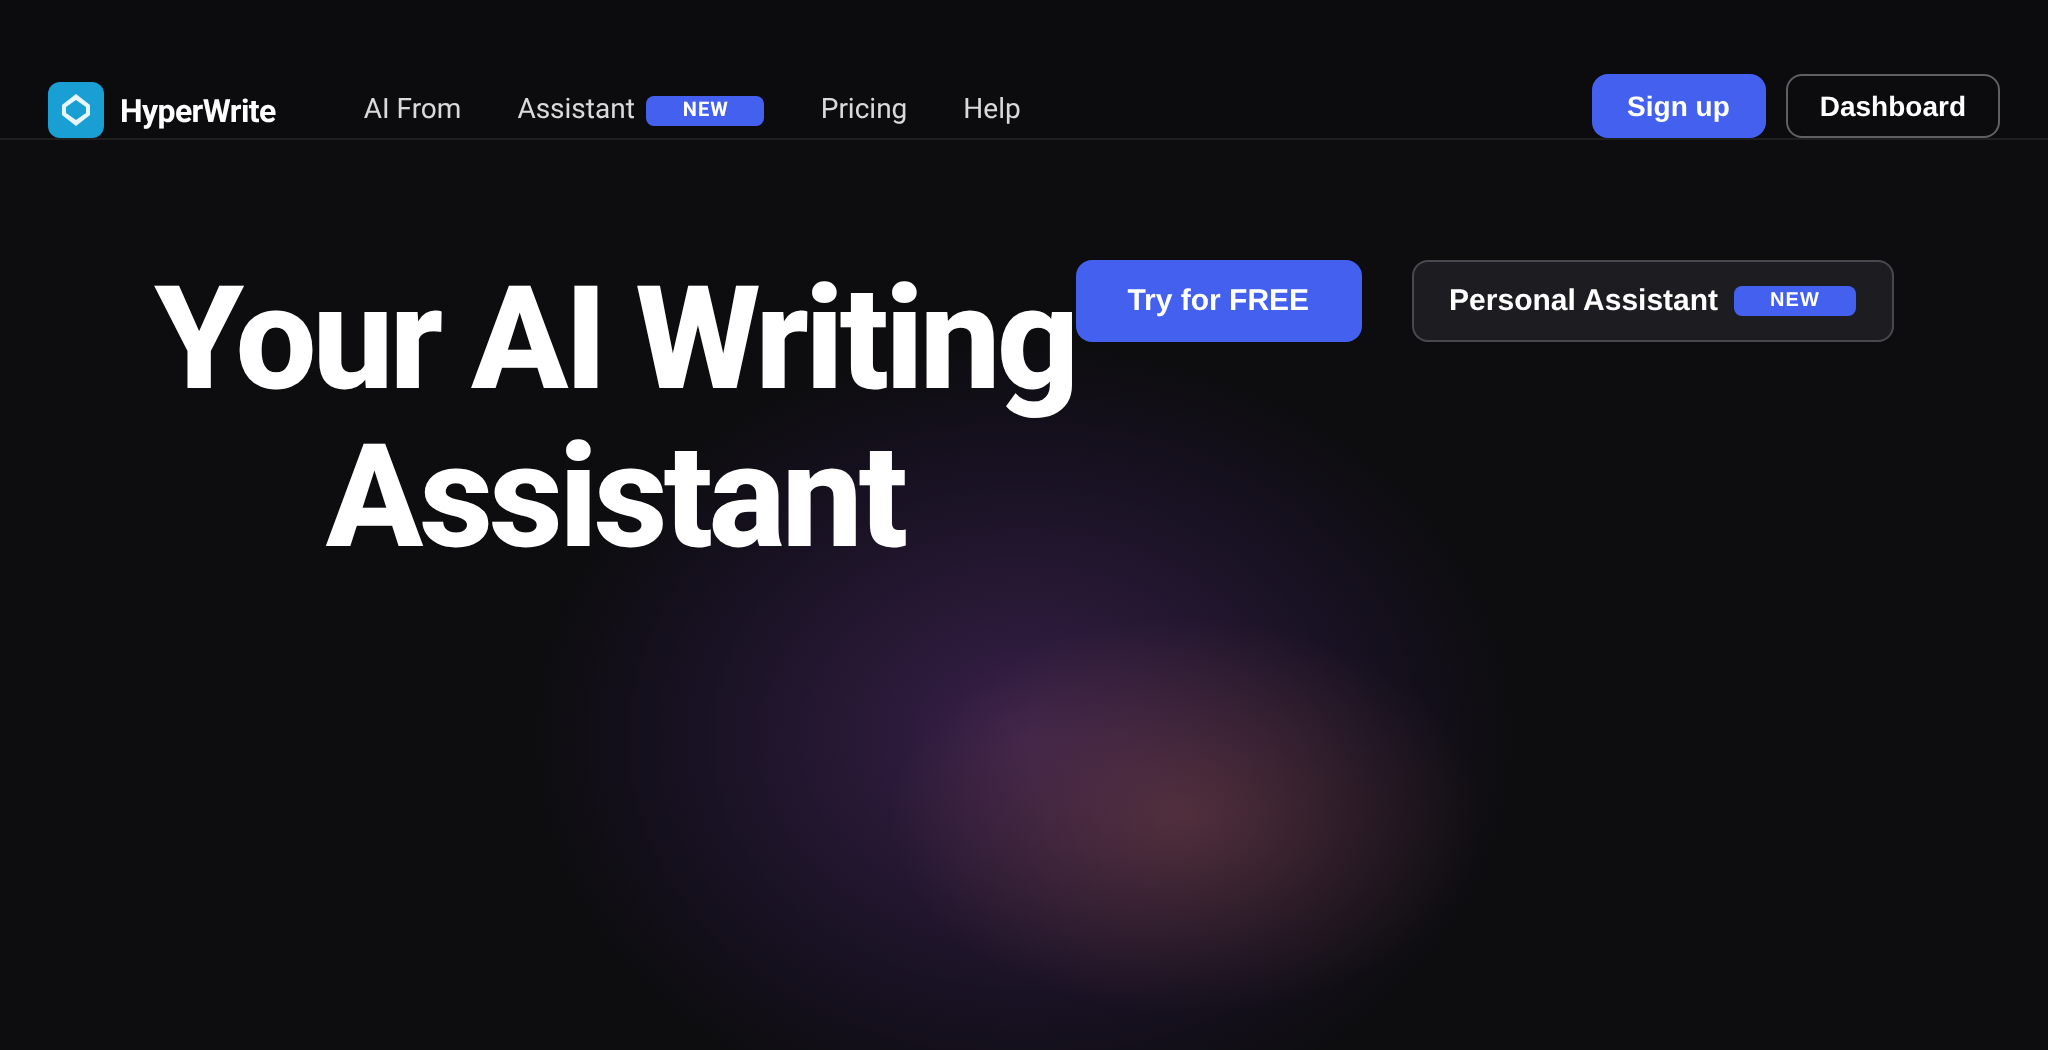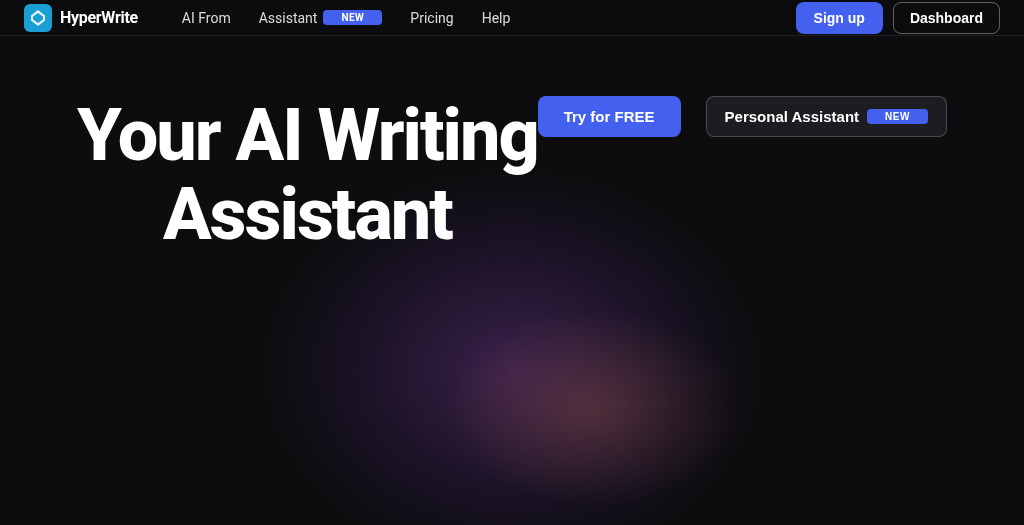--- a/index.html
+++ b/index.html
@@ -50,23 +50,23 @@
       left: 55%;
       top: 70%;
       transform: translate(-40%, -30%);
     }
 
     
     .navbar {
       position: relative;
       z-index: 10;
       display: flex;
-      align-items: center;
+      align-items: flex-end;
       padding: 0 24px;
-      height: 36px;
+      height: 70px;
       background: rgba(13, 13, 15, 0.95);
       border-bottom: 1px solid rgba(255, 255, 255, 0.08);
     }
 
     .logo-area {
       display: flex;
       align-items: center;
       gap: 8px;
       margin-right: 32px;
     }

